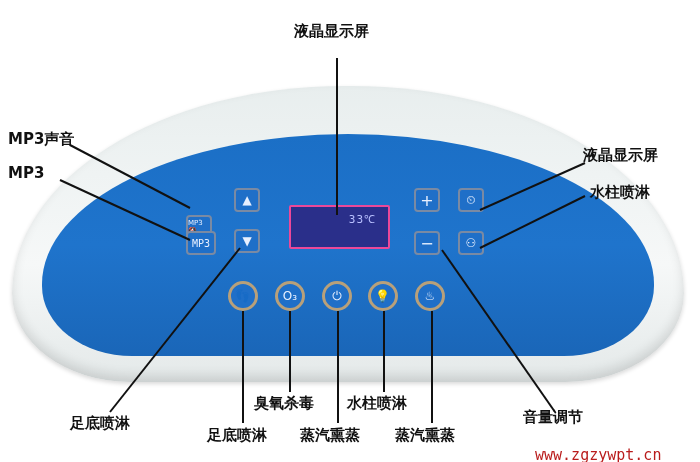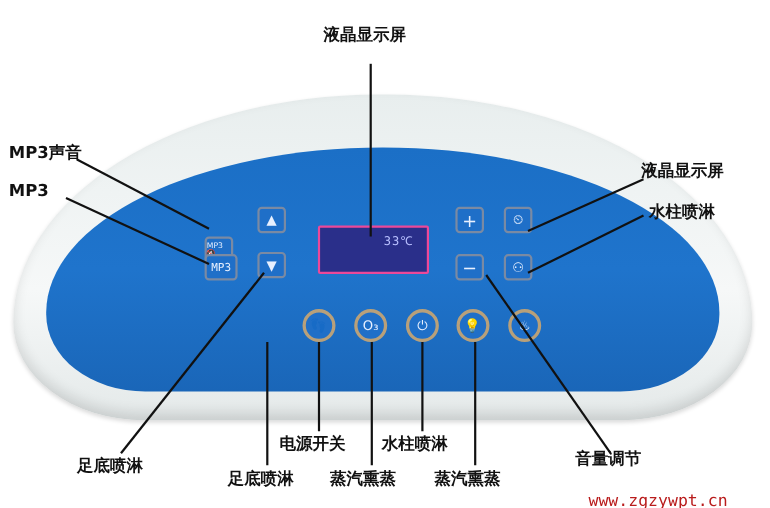--- a/index.html
+++ b/index.html
@@ -10,21 +10,21 @@
     border-radius:336px 336px 120px 120px / 210px 210px 90px 90px;
     box-shadow:inset 0 -6px 12px rgba(0,0,0,0.12),0 2px 4px rgba(0,0,0,0.15);}
   .panel-inner{position:absolute;left:42px;top:134px;width:612px;height:222px;
     background:linear-gradient(180deg,#1b6fc6 0%,#1f74cc 50%,#1a66b8 100%);
     border-radius:306px 306px 90px 90px / 150px 150px 70px 70px;}
   .lcd{position:absolute;left:289px;top:205px;width:97px;height:40px;background:#2a2f8a;border:2px solid #ec4899;border-radius:2px;}
   .lcd-digits{position:absolute;right:12px;top:4px;color:#b9c0ff;font-family:"DejaVu Sans Mono",monospace;font-size:11px;letter-spacing:1px;}
   .sqbtn{position:absolute;width:26px;height:24px;border:2px solid #7a8aa3;border-radius:4px;background:#1f6fc8;
     display:flex;align-items:center;justify-content:center;color:#e8f0ff;box-sizing:border-box;}
   .rbtn{position:absolute;width:30px;height:30px;border-radius:50%;border:3px solid #b8a07a;background:#1f6fc8;
-    display:flex;align-items:center;justify-content:center;color:#e8f0ff;box-sizing:border-box;font-size:12px;margin-left:47px;}
+    display:flex;align-items:center;justify-content:center;color:#e8f0ff;box-sizing:border-box;font-size:12px;}
   svg.lines{position:absolute;left:0;top:0;}
   .wm{position:absolute;left:535px;top:446px;color:#b91c1c;font-family:"DejaVu Sans Mono",monospace;font-size:15px;}
 </style>
 </head>
 <body>
 
 <div class="panel-outer"></div>
 <div class="panel-inner"></div>
 
 <div class="lcd">
@@ -89,19 +89,19 @@
   </g>
 </svg>
 
 <div class="lbl" style="left:294px;top:24px;">液晶显示屏</div>
 <div class="lbl" style="left:8px;top:132px;">MP3声音</div>
 <div class="lbl" style="left:8px;top:166px;">MP3</div>
 <div class="lbl" style="left:583px;top:148px;">液晶显示屏</div>
 <div class="lbl" style="left:590px;top:185px;">水柱喷淋</div>
 <div class="lbl" style="left:70px;top:416px;">足底喷淋</div>
 <div class="lbl" style="left:207px;top:428px;">足底喷淋</div>
-<div class="lbl" style="left:254px;top:396px;">电源开关</div>
+<div class="lbl" style="left:254px;top:396px;">臭氧杀毒</div>
 <div class="lbl" style="left:300px;top:428px;">蒸汽熏蒸</div>
 <div class="lbl" style="left:347px;top:396px;">水柱喷淋</div>
 <div class="lbl" style="left:395px;top:428px;">蒸汽熏蒸</div>
 <div class="lbl" style="left:523px;top:410px;">音量调节</div>
 
 <div class="wm">www.zgzywpt.cn</div>
 
 </body></html>

